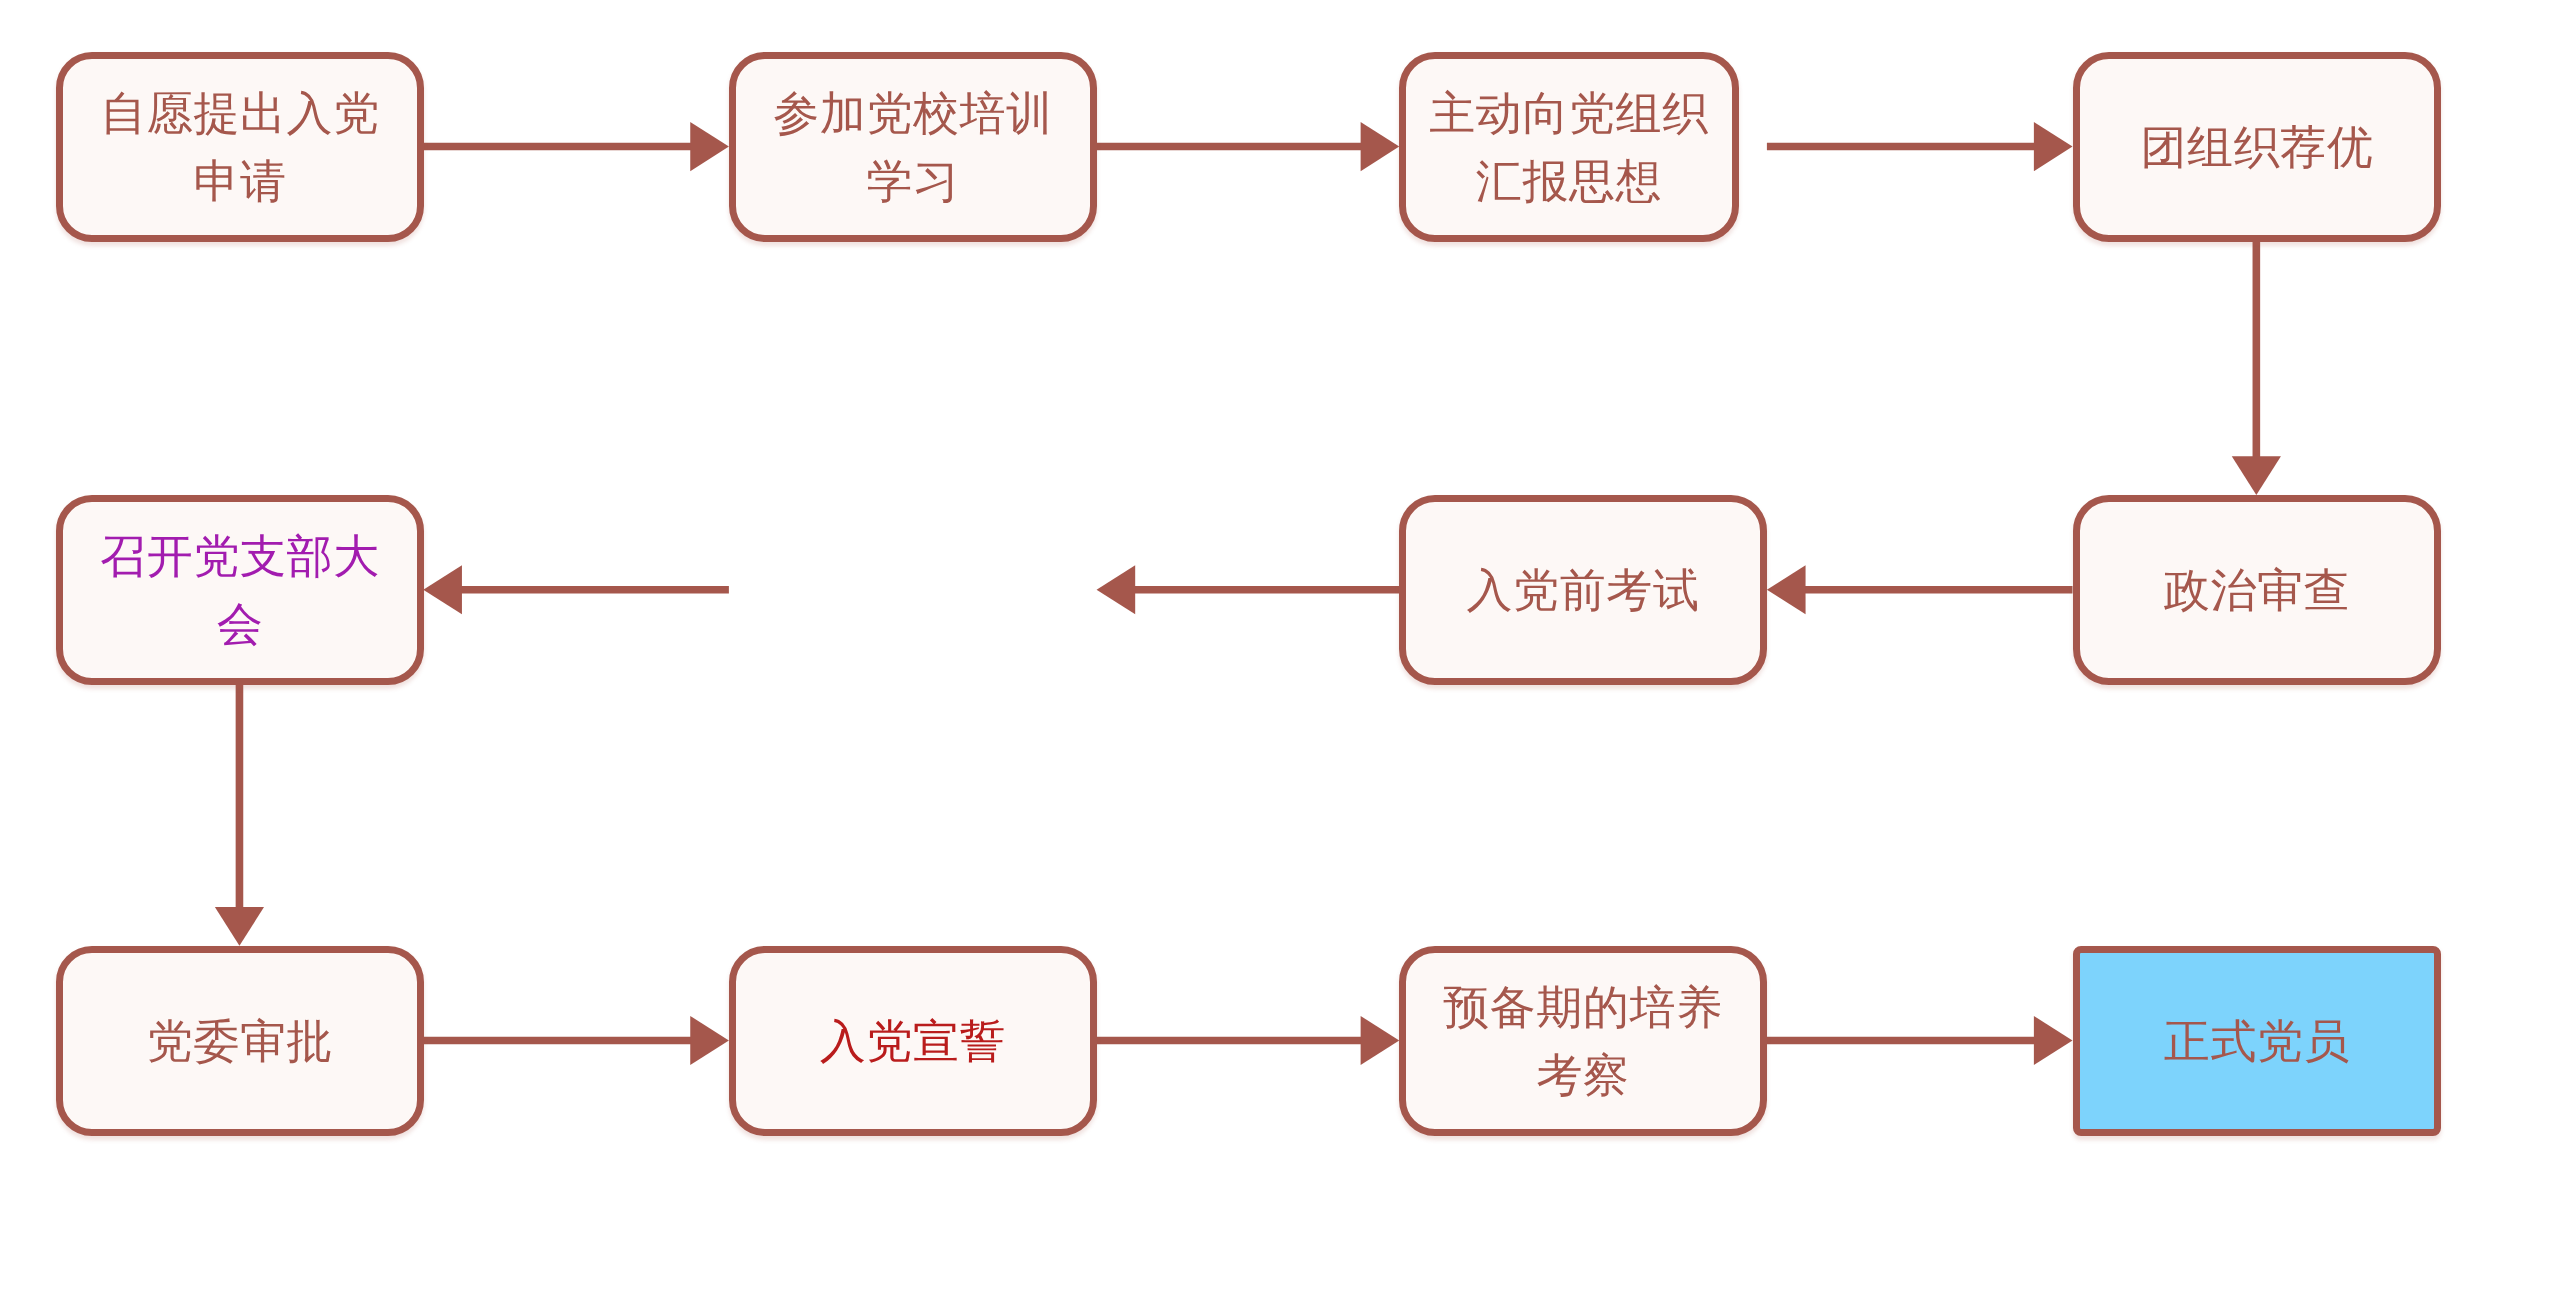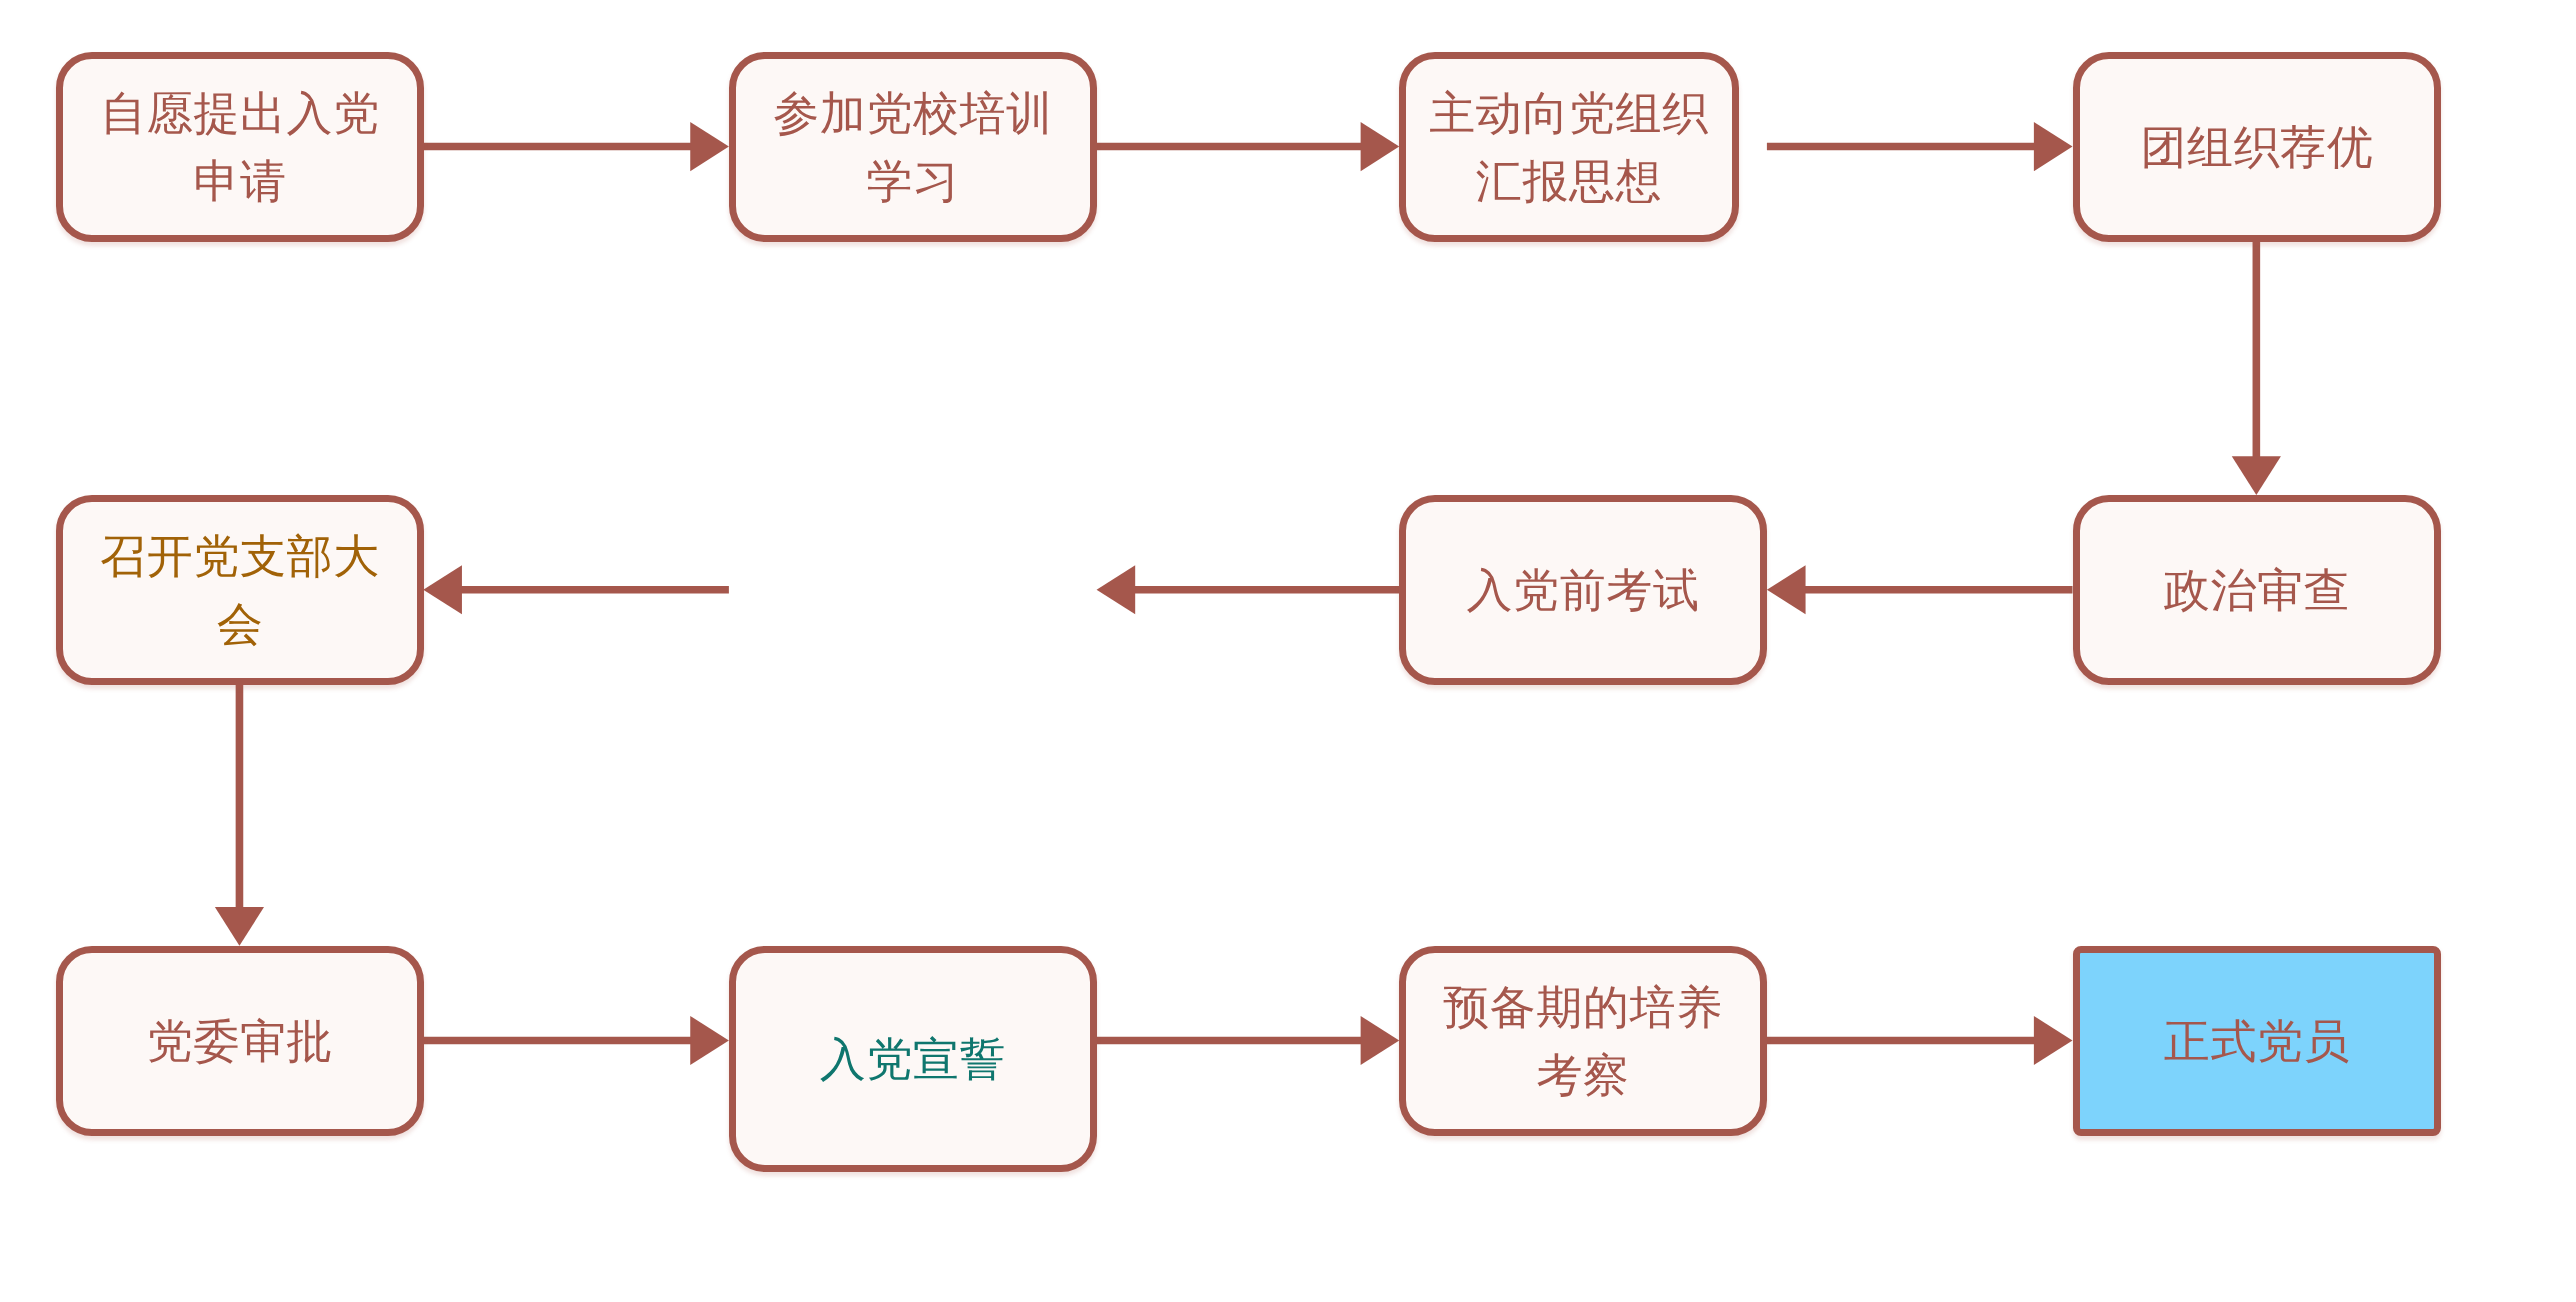--- a/index.html
+++ b/index.html
@@ -90,19 +90,19 @@
         <polygon points="3540,1777 3474,1735 3474,1819" fill="#A5574C"></polygon>
       </g>
     </svg>
 
 <div class="node" style="left: 729px; top: 52px; width: 368px; height: 190px; border-color: rgb(165, 87, 76); background: rgb(253, 248, 246); color: rgb(165, 87, 76);">参加党校培训学习</div>
     <div class="node" style="left: 56px; top: 52px; width: 368px; height: 190px; border-color: rgb(165, 87, 76); background: rgb(253, 248, 246); color: rgb(165, 87, 76);">自愿提出入党申请</div>
     <div class="node" style="left: 1399px; top: 52px; width: 340px; height: 190px; border-color: rgb(165, 87, 76); background: rgb(253, 248, 246); color: rgb(165, 87, 76);">主动向党组织汇报思想</div>
     <div class="node" style="left: 2073px; top: 52px; width: 368px; height: 190px; border-color: rgb(165, 87, 76); background: rgb(253, 248, 246); color: rgb(165, 87, 76);">团组织荐优</div>
     <div class="node" style="left: 2073px; top: 495px; width: 368px; height: 190px; border-color: rgb(165, 87, 76); background: rgb(253, 248, 246); color: rgb(165, 87, 76);">政治审查</div>
     <div class="node" style="left: 1399px; top: 495px; width: 368px; height: 190px; border-color: rgb(165, 87, 76); background: rgb(253, 248, 246); color: rgb(165, 87, 76);">入党前考试</div>
-    <div class="node" style="left: 56px; top: 495px; width: 368px; height: 190px; border-color: rgb(165, 87, 76); background: rgb(253, 248, 246); color: #a16207;">召开党支部大会</div>
+    <div class="node" style="left: 56px; top: 495px; width: 368px; height: 190px; border-color: rgb(165, 87, 76); background: rgb(253, 248, 246); color: #a21caf;">召开党支部大会</div>
     <div class="node" style="left: 56px; top: 946px; width: 368px; height: 190px; border-color: rgb(165, 87, 76); background: rgb(253, 248, 246); color: rgb(165, 87, 76);">党委审批</div>
-    <div class="node" style="left: 729px; top: 946px; width: 368px; height: 226px; border-color: rgb(165, 87, 76); background: rgb(253, 248, 246); color: #0f766e;">入党宣誓</div>
+    <div class="node" style="left: 729px; top: 946px; width: 368px; height: 190px; border-color: rgb(165, 87, 76); background: rgb(253, 248, 246); color: #b91c1c;">入党宣誓</div>
     <div class="node" style="left: 1399px; top: 946px; width: 368px; height: 190px; border-color: rgb(165, 87, 76); background: rgb(253, 248, 246); color: rgb(165, 87, 76);">预备期的培养考察</div>
     <div class="node" style="left: 2073px; top: 946px; width: 368px; height: 190px; border-color: rgb(165, 87, 76); background: #7dd3fc; color: rgb(165, 87, 76); border-radius: 8px;">正式党员</div>
   </div>
 
 
 </body></html>

